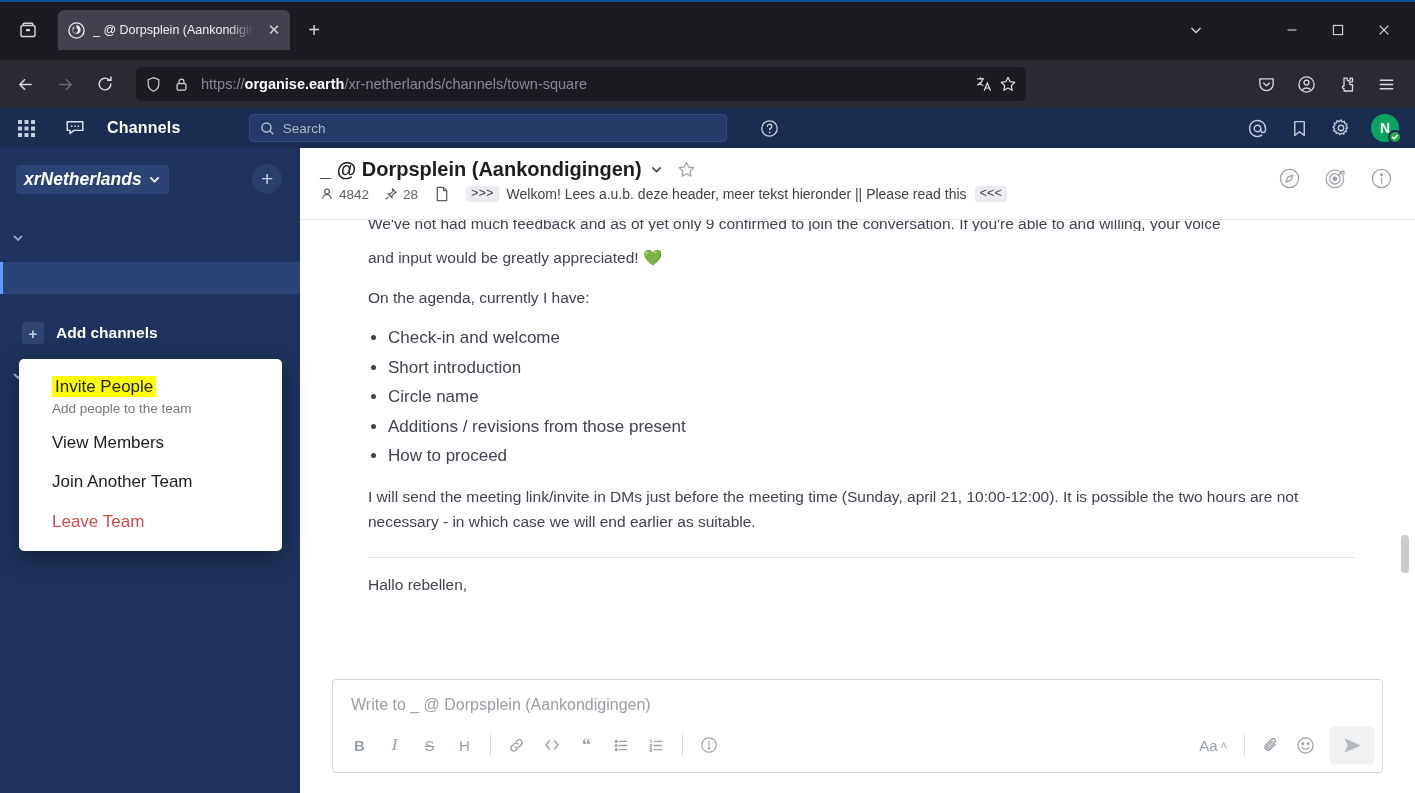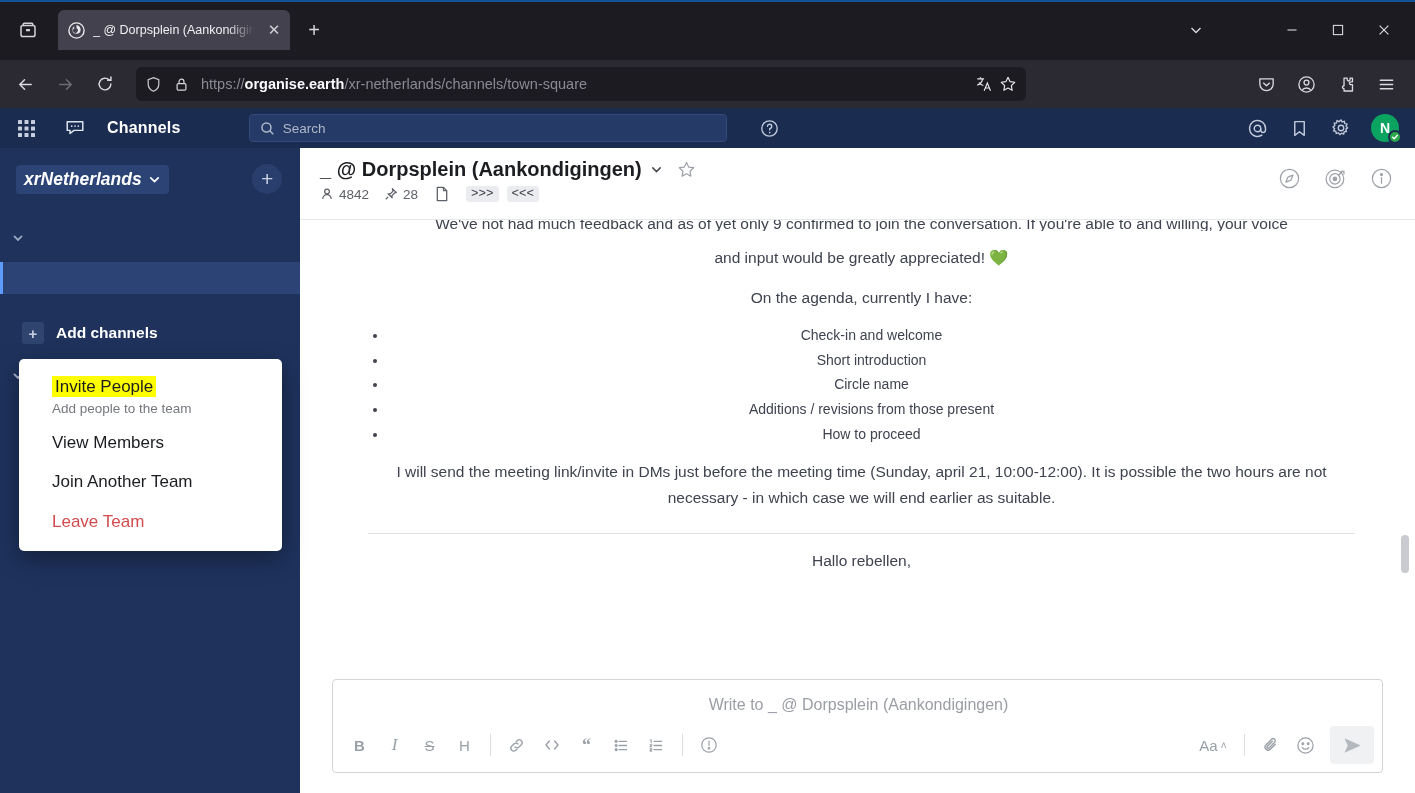--- a/index.html
+++ b/index.html
@@ -131,38 +131,38 @@
     border-radius:5px; box-shadow: 0 8px 24px rgba(0,0,0,.35); z-index: 50; padding: 12px 0 14px 0;
   }
   .tm-item { padding: 3px 0 3px 33px; cursor:pointer; }
   .tm-title { font-size:17px; color:#1b1d21; line-height:1.5; display:inline; }
   .tm-title.hl { background:#ffff00; padding: 1px 3px; }
   .tm-title.danger { color:#d24b4e; }
   .tm-sub { font-size:13.5px; color:#74777d; margin-top:1px; }
   .tm-gap { height: 8px; }
 
   
-  .center { flex:1 1 auto; background:#fff; display:flex; flex-direction:column; min-width:0; position:relative;text-align:center; }
+  .center { flex:1 1 auto; background:#fff; display:flex; flex-direction:column; min-width:0; position:relative; }
   .ch-header { padding: 10px 16px 0 20px; flex: 0 0 72px; border-bottom:1px solid #e7e8ea; position:relative;}
   .ch-title-row { display:flex; align-items:center; gap:8px; }
   .ch-title { font-size:20px; font-weight:700; color:#1b1d21; cursor:pointer;}
   .ch-chev { color:#4a4d52; font-size:13px; }
   .ch-star { color:#9ea2a8; font-size:19px; cursor:pointer; margin-left:6px; }
   .ch-sub { display:flex; align-items:center; gap:7px; margin-top:5px; }
   .ch-meta { display:flex; align-items:center; gap:5px; color:#5d6168; font-size:13.5px; cursor:pointer;}
   .ch-purpose { display:flex; align-items:center; gap:8px; color:#3f4246; font-size:14px; margin-left:10px; white-space:nowrap; overflow:hidden;}
   .code-chip { background:#ebecef; border-radius:3px; padding:1px 5px; font-family:"Liberation Mono", monospace; font-size:12.5px; color:#3f4246;}
   .ch-head-right { position:absolute; right:22px; top:18px; display:flex; align-items:center; gap:22px;}
   .hr-ic { width:24px;height:24px;display:flex;align-items:center;justify-content:center;color:#9ea2a8;cursor:pointer;}
 
   
   .posts { flex:1 1 auto; overflow:hidden; position:relative; padding: 0 60px 0 68px;}
   .post-p { font-size:15.5px; line-height:1.65; color:#3f4350; margin: 14px 0; }
   .post-ul { margin: 10px 0 10px 20px; }
-  .post-ul li { font-size:14px; line-height:1.62; color:#3f4350; margin:2px 0; }
+  .post-ul li { font-size:17px; line-height:1.62; color:#3f4350; margin:2px 0; }
   .divider { border-top:1px solid #e0e1e4; margin: 22px 0 14px 0; }
   .lnk { color:#386fe3; cursor:pointer; }
   .scrollbar {
     position:absolute; right:6px; top:315px; width:8px; height:38px; border-radius:4px;
     background:#c9cbd0; cursor:pointer;
   }
 
   
   .composer-wrap { flex:0 0 auto; padding: 0 32px 20px 32px; }
   .composer { border:1px solid #d3d5d9; border-radius:4px; background:#fff; }
@@ -496,20 +496,21 @@
               <span>28</span>
             </span>
             <span class="ch-meta" style="margin-left:10px">
               <svg width="14" height="16" viewBox="0 0 14 16" fill="none" stroke="#5d6168" stroke-width="1.3" stroke-linejoin="round">
                   <path d="M2.3 1.4h6.2l3.2 3.2v10H2.3z"></path>
                   <path d="M8.5 1.4v3.2h3.2"></path>
                 </svg>
             </span>
             <span class="ch-purpose">
               <span class="code-chip">&gt;&gt;&gt;</span>
+              <span>Welkom! Lees a.u.b. deze header, meer tekst hieronder || Please read this</span>
               <span class="code-chip">&lt;&lt;&lt;</span>
             </span>
           </div>
 
           <div class="ch-head-right">
             <span class="hr-ic">
               <svg width="23" height="23" viewBox="0 0 24 24" fill="none" stroke="#9ea2a8" stroke-width="1.3" stroke-linejoin="round">
                   <circle cx="12" cy="12" r="9.5"></circle>
                   <path d="M15.6 8.4l-2.1 5.3-5.3 2.1 2.1-5.3z"></path>
                 </svg>

